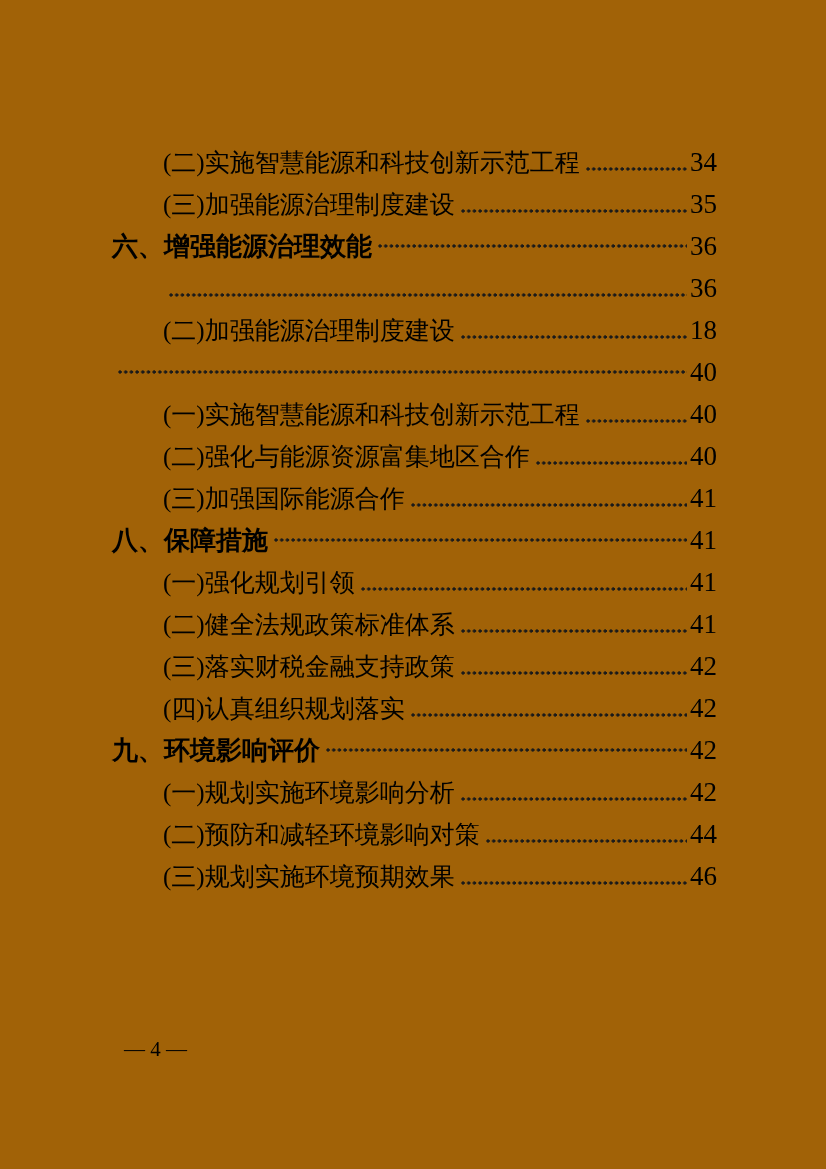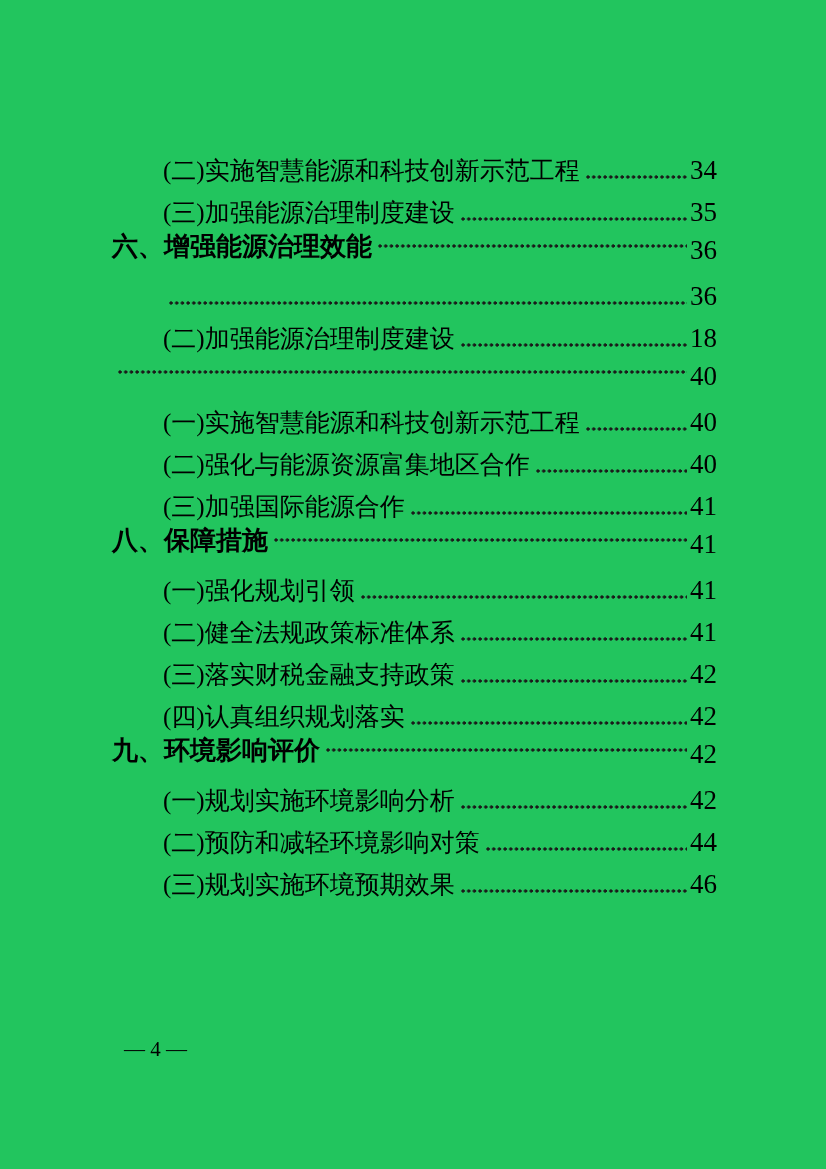--- a/index.html
+++ b/index.html
@@ -11,21 +11,21 @@
     width: 826px;
     height: 1169px;
     position: relative;
     overflow: hidden;
     font-family: "Liberation Serif", serif;
     color: #000;
   }
   .page {
     position: absolute;
     inset: 0;
-    background: #22c55e;
+    background: #a16207;
   }
   .toc {
     position: absolute;
     top: 141px;
     left: 0;
     right: 0;
   }
   .row {
     display: flex;
     align-items: baseline;
@@ -57,21 +57,20 @@
     background-image: radial-gradient(circle at 2px 2px, #1a1a1a 1.4px, rgba(0,0,0,0) 1.9px);
     background-size: 5.7px 4px;
     background-repeat: repeat-x;
     background-position: left bottom;
   }
   .pagenum {
     flex: 0 0 auto;
     font-family: "Liberation Serif", serif;
     font-weight: 400;
     font-size: 27px;
-    margin-top: 8px;
   }
   .footer {
     position: absolute;
     left: 124px;
     top: 1034px;
     font-family: "Liberation Serif", serif;
     font-size: 21px;
     line-height: 30px;
     color: #000;
   }

